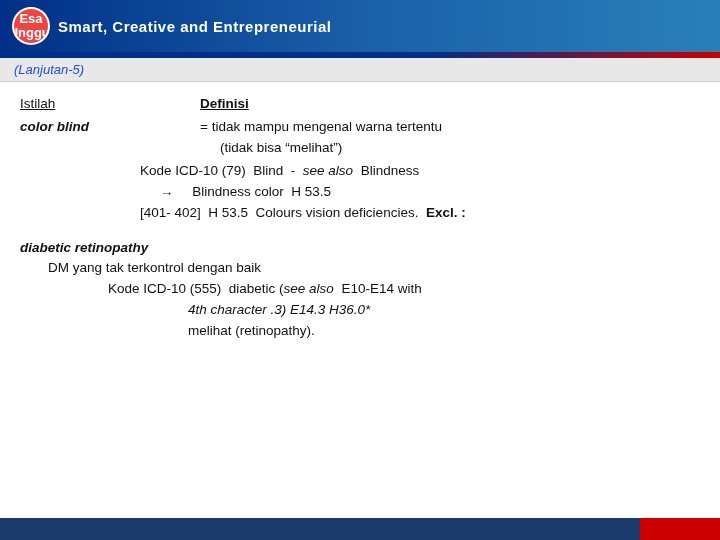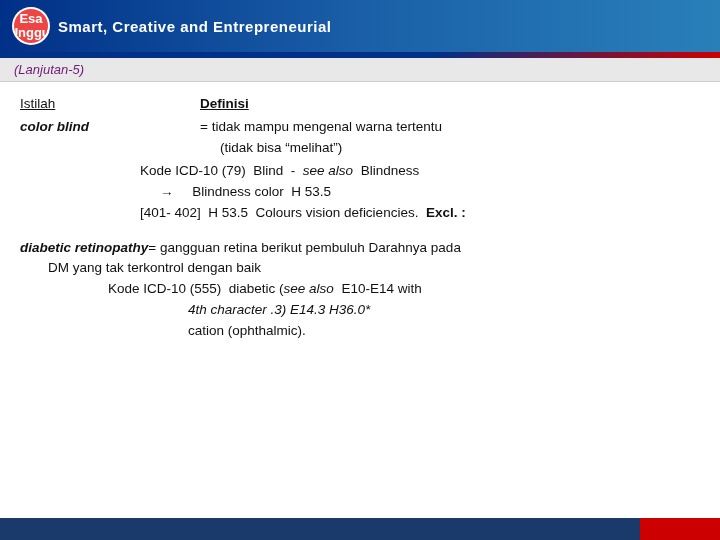--- a/index.html
+++ b/index.html
@@ -60,21 +60,21 @@
     .accent-bar {
       height: 6px;
       background: linear-gradient(to right, #003087 60%, #cc0000 100%);
     }
 
     
     .subheader {
       background: #e8e8e8;
       padding: 4px 14px;
       font-size: 13px;
-      color: #701a75;
+      color: #1d4ed8;
       font-style: italic;
       border-bottom: 1px solid #ccc;
     }
 
     
     .main-content {
       padding: 12px 20px 12px 20px;
       font-size: 13.5px;
       color: #111;
       line-height: 1.55;
@@ -230,32 +230,31 @@
         [401- 402]&nbsp; H 53.5&nbsp; Colours vision deficiencies.&nbsp; <span class="bold">Excl. :</span>
       </span>
     </div>
 
   </div>
 
   <div class="diabetic-section">
 
     <div class="diabetic-main-line">
       <span class="diabetic-term">diabetic retinopathy</span>
-      <span> =  gangguan retina berikut pembuluh Darahnya pada</span>
     </div>
     <div style="padding-left: 28px;">
       <span>DM yang tak terkontrol dengan baik</span>
     </div>
 
     <div class="diabetic-icd-block">
       <span class="diabetic-icd-line">
         Kode ICD-10 (555)&nbsp; diabetic (<span class="see-also">see also</span>&nbsp; E10-E14 with
       </span>
       <span class="diabetic-char-line">4th character .3) E14.3   H36.0*</span>
-      <span class="diabetic-cont-line">cation (ophthalmic).</span>
+      <span class="diabetic-cont-line">melihat (retinopathy).</span>
     </div>
 
   </div>
 
 </div>
 
 <div class="footer">
   <div class="footer-left"></div>
   <div class="footer-right"></div>
 </div>

